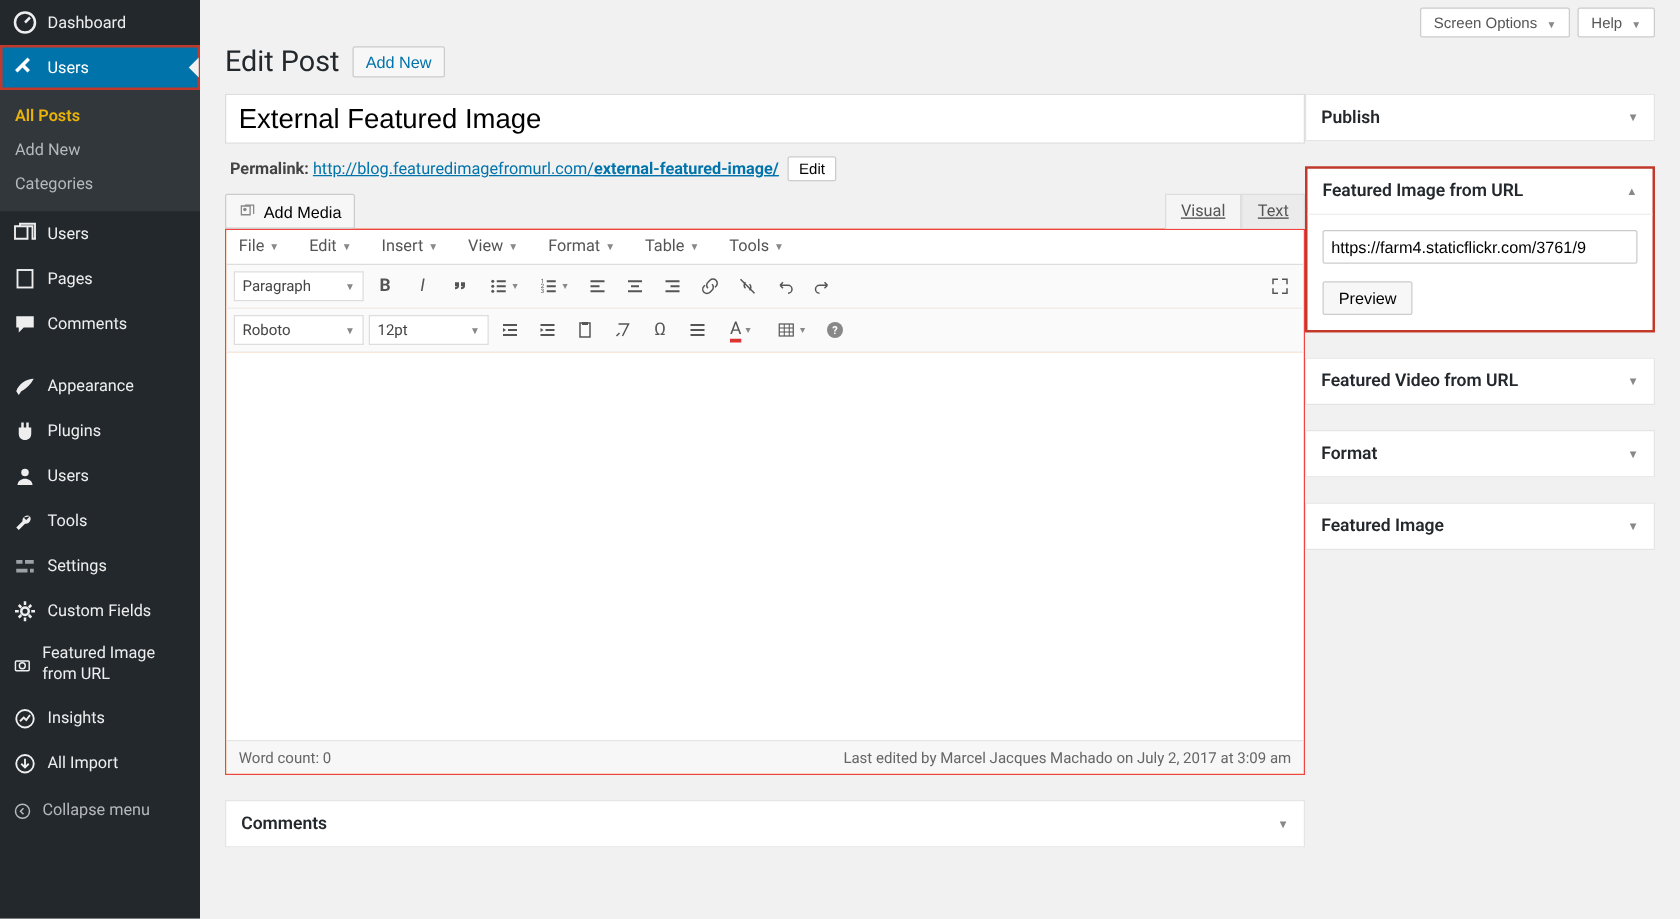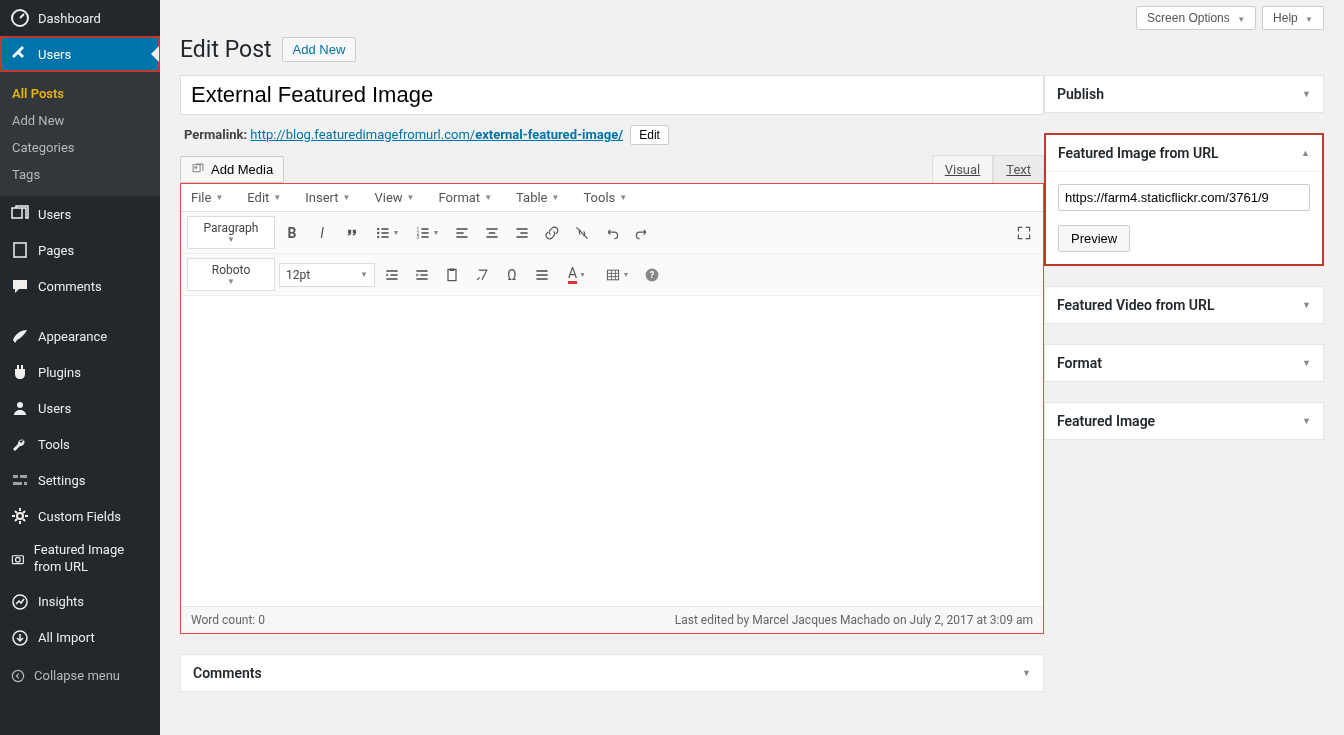--- a/index.html
+++ b/index.html
@@ -24,32 +24,32 @@
 .heading h1 { font-size: 23px; font-weight: 400; color: #23282d; }
 .addnew { color: #0073aa; border: 1px solid #ccc; background: #f7f7f7; padding: 4px 10px; border-radius: 2px; font-size: 13px; cursor: pointer; }
 .columns { display: flex; margin-top: 12px; }
 .left { flex: 1; }
 .right { width: 280px; flex-shrink: 0; }
 .title-input { width: 100%; font-size: 22px; padding: 6px 10px; border: 1px solid #ddd; background: #fff; }
 .permalink { margin: 10px 4px; font-size: 13px; }
 .permalink a { color: #0073aa; }
 .permalink .slug { font-weight: bold; text-decoration: underline; }
 .editbtn { border: 1px solid #ccc; background: #fff; padding: 2px 8px; border-radius: 2px; font-size: 12px; cursor: pointer; margin-left: 4px; }
-.media-row { display: flex; justify-content: space-between; align-items: center; margin-top: 6px; }
+.media-row { display: flex; justify-content: space-between; margin-top: 6px; }
 .addmedia { border: 1px solid #ccc; background: #f7f7f7; padding: 5px 10px; border-radius: 2px; cursor: pointer; font-size: 13px; display: inline-flex; align-items: center; gap: 6px; }
 .tabs { display: flex; text-decoration: underline; }
 .tab { border: 1px solid #ddd; border-bottom: none; padding: 6px 12px; background: #ebebeb; color: #555; cursor: pointer; font-size: 13px; }
 .tab.active { background: #f5f5f5; color: #555; }
 .tinymce-box { border: 1px solid #ef4444; background: #f97316; }
 .menubar { display: flex; gap: 24px; padding: 6px 10px; background: #fff; border-bottom: 1px solid #ddd; font-size: 13px; }
 .menubar span { cursor: pointer; display: inline-flex; align-items: center; gap: 4px; color: #555; }
 .menubar .tri { font-size: 8px; color: #888; }
 .toolbar { display: flex; flex-wrap: wrap; gap: 4px; padding: 4px 6px; background: #fafafa; border-bottom: 1px solid #eee; align-items: center; }
 .sel { border: 1px solid #ddd; background: #fff; padding: 4px 6px; font-size: 12px; display: inline-flex; align-items: center; justify-content: space-between; cursor: pointer; }
-.sel.w100 { width: 88px; flex-direction: column; }
+.sel.w100 { width: 104px; }
 .sel.w90 { width: 96px; }
 .sel .tri { font-size: 8px; color: #888; }
 .tbtn { width: 26px; height: 26px; display: inline-flex; align-items: center; justify-content: center; color: #555; cursor: pointer; font-size: 14px; border-radius: 2px; }
 .tbtn svg { width: 16px; height: 16px; fill: #555; }
 .tbtn.group { width: 36px; }
 .tbtn .tri { font-size: 7px; margin-left: 2px; color: #888; }
 .fullscreen { margin-left: auto; }
 .editor { height: 310px; background: #fff; }
 .statusbar { display: flex; justify-content: space-between; padding: 6px 10px; border-top: 1px solid #e5e5e5; background: #f7f7f7; font-size: 12px; color: #666; }
 .postbox { border: 1px solid #e5e5e5; background: #fff; margin-bottom: 20px; }
@@ -82,21 +82,20 @@
           <svg viewBox="0 0 20 20">
             <path d="M4 14 L8 10 L12 14 L14 12 L10 8 L14 4 L12 2 L2 12 Z"></path>
           </svg>
         </span>
         <span>Users</span>
       </div>
     <div class="sub">
       <div class="sub-item active">All Posts</div>
       <div class="sub-item">Add New</div>
       <div class="sub-item">Categories</div>
-      <div class="sub-item">Tags</div>
     </div>
     <div class="side-item">
         <span class="icon">
           <svg viewBox="0 0 20 20">
             <path d="M2 4h10v10H2z M6 2h12v12h-2V4H6z" fill="none" stroke="currentColor" stroke-width="1.5"></path>
           </svg>
         </span>
         <span>Users</span>
       </div>
     <div class="side-item">

